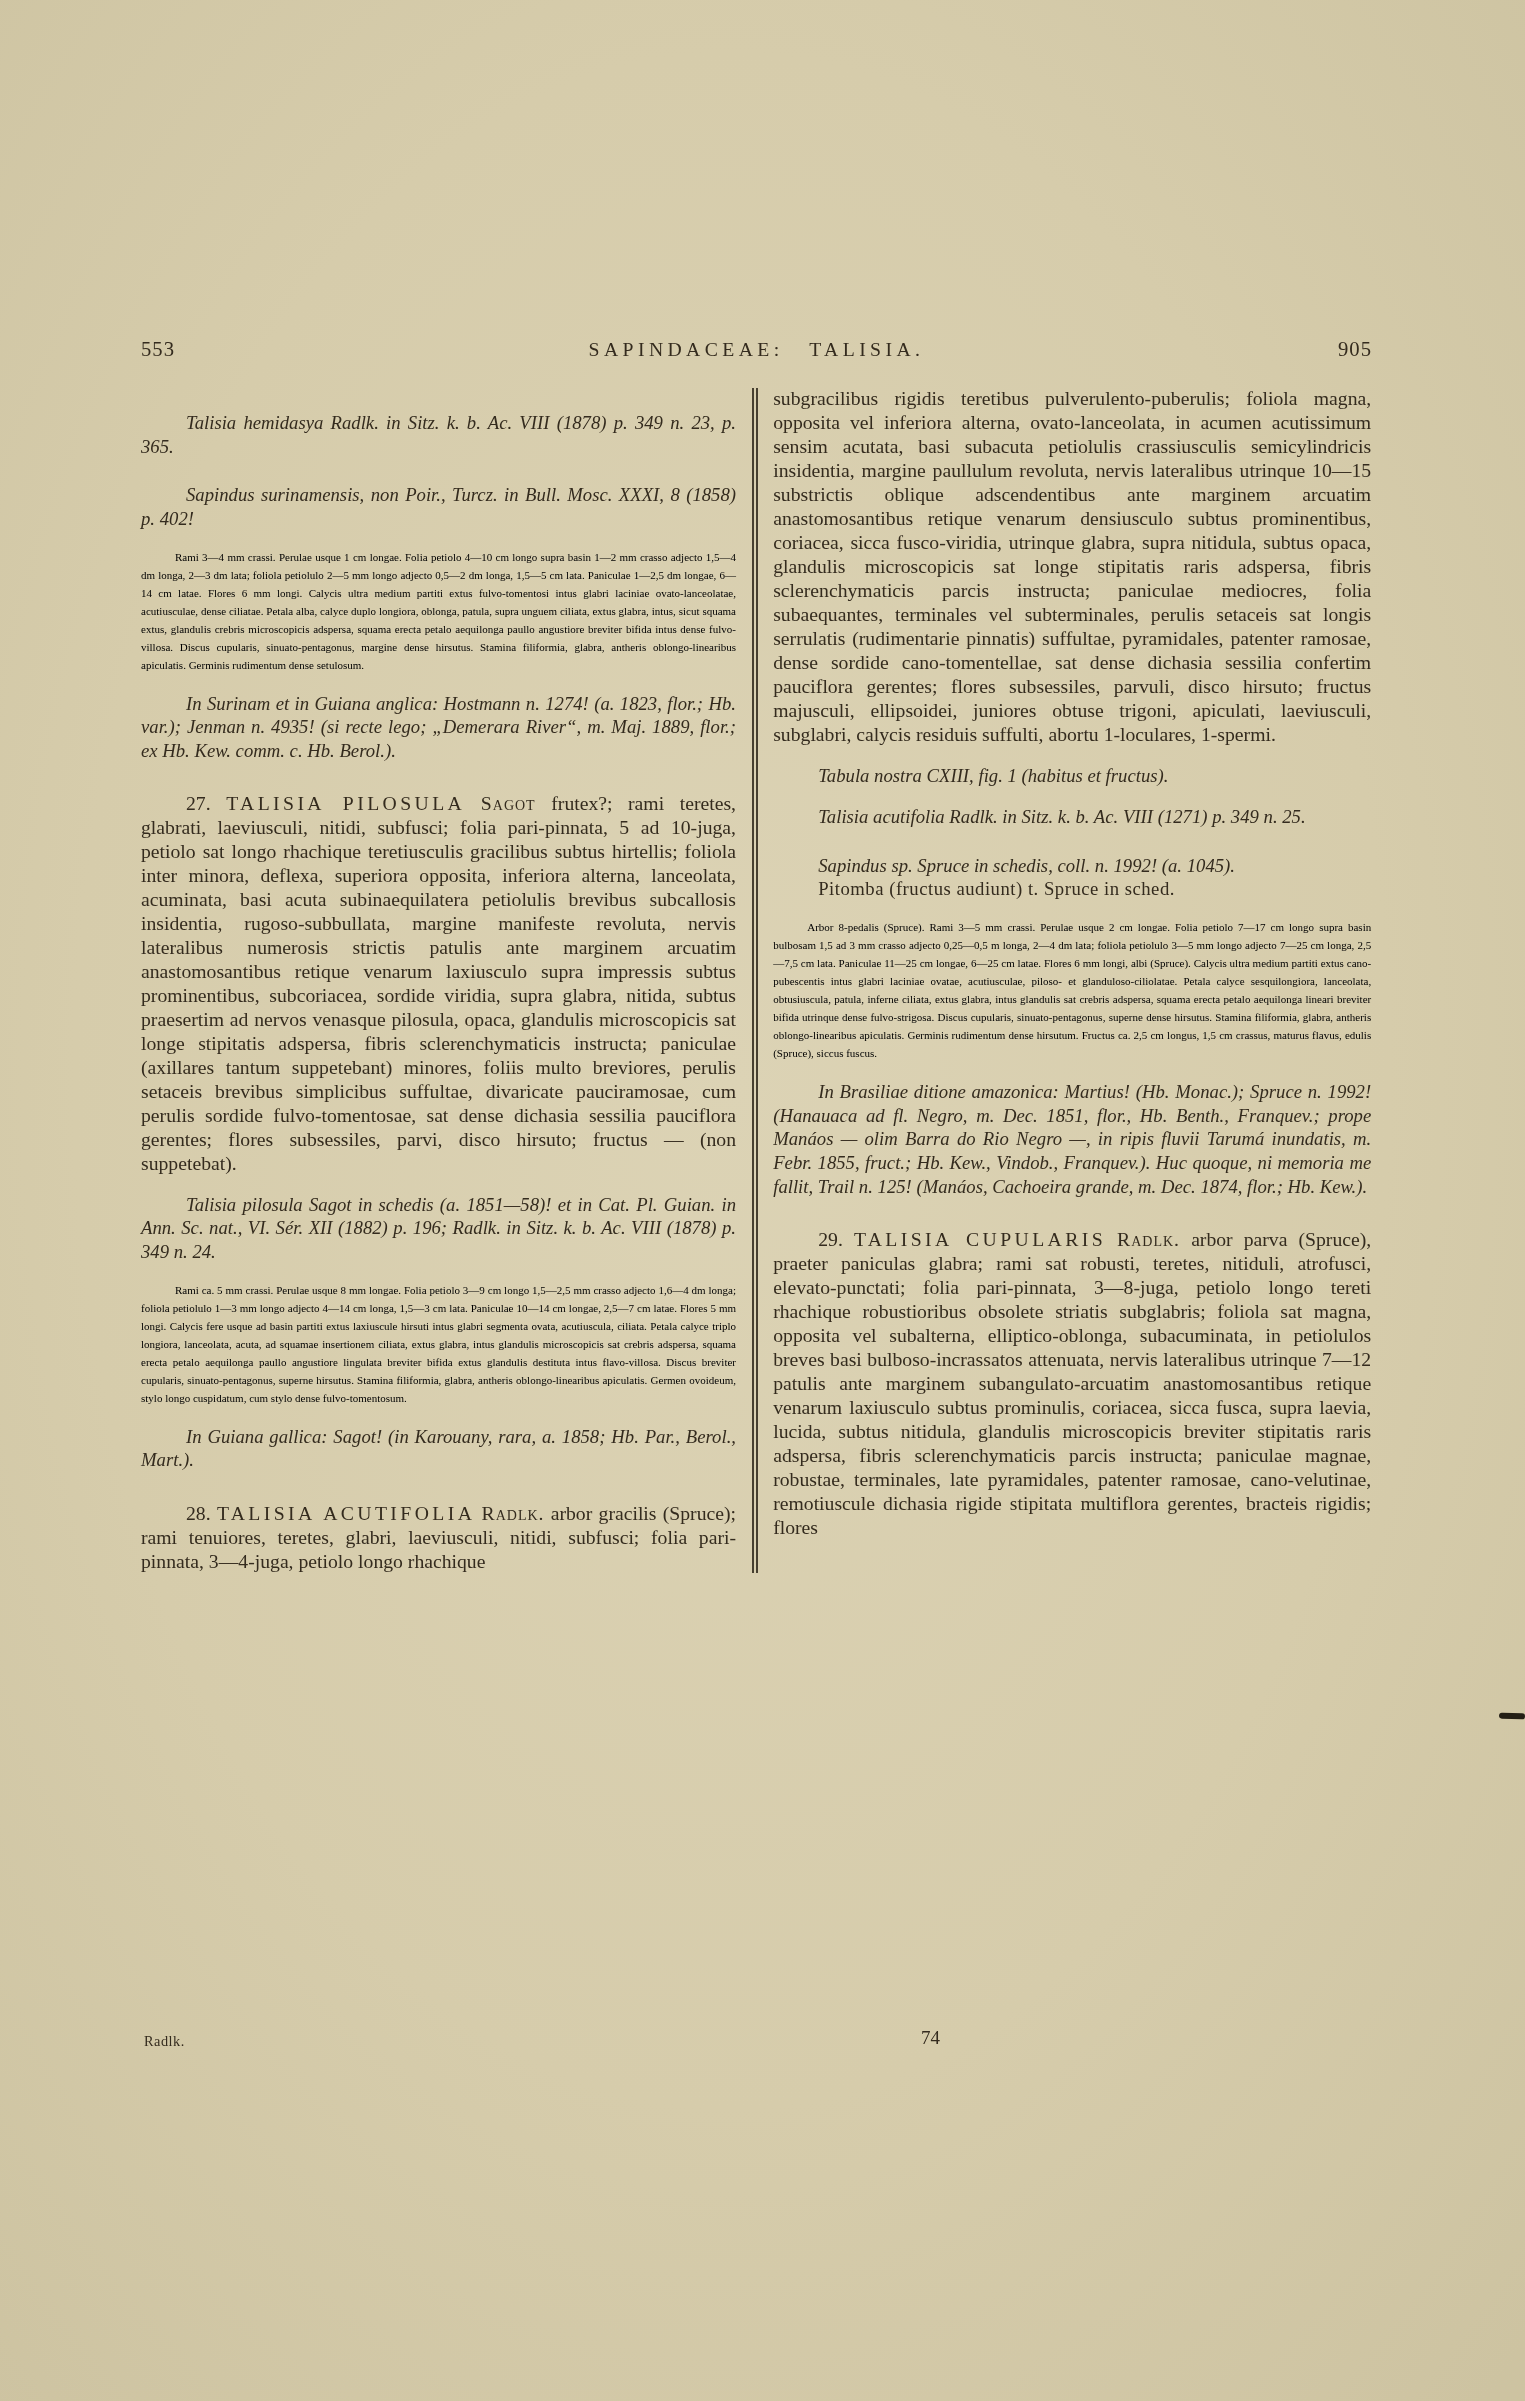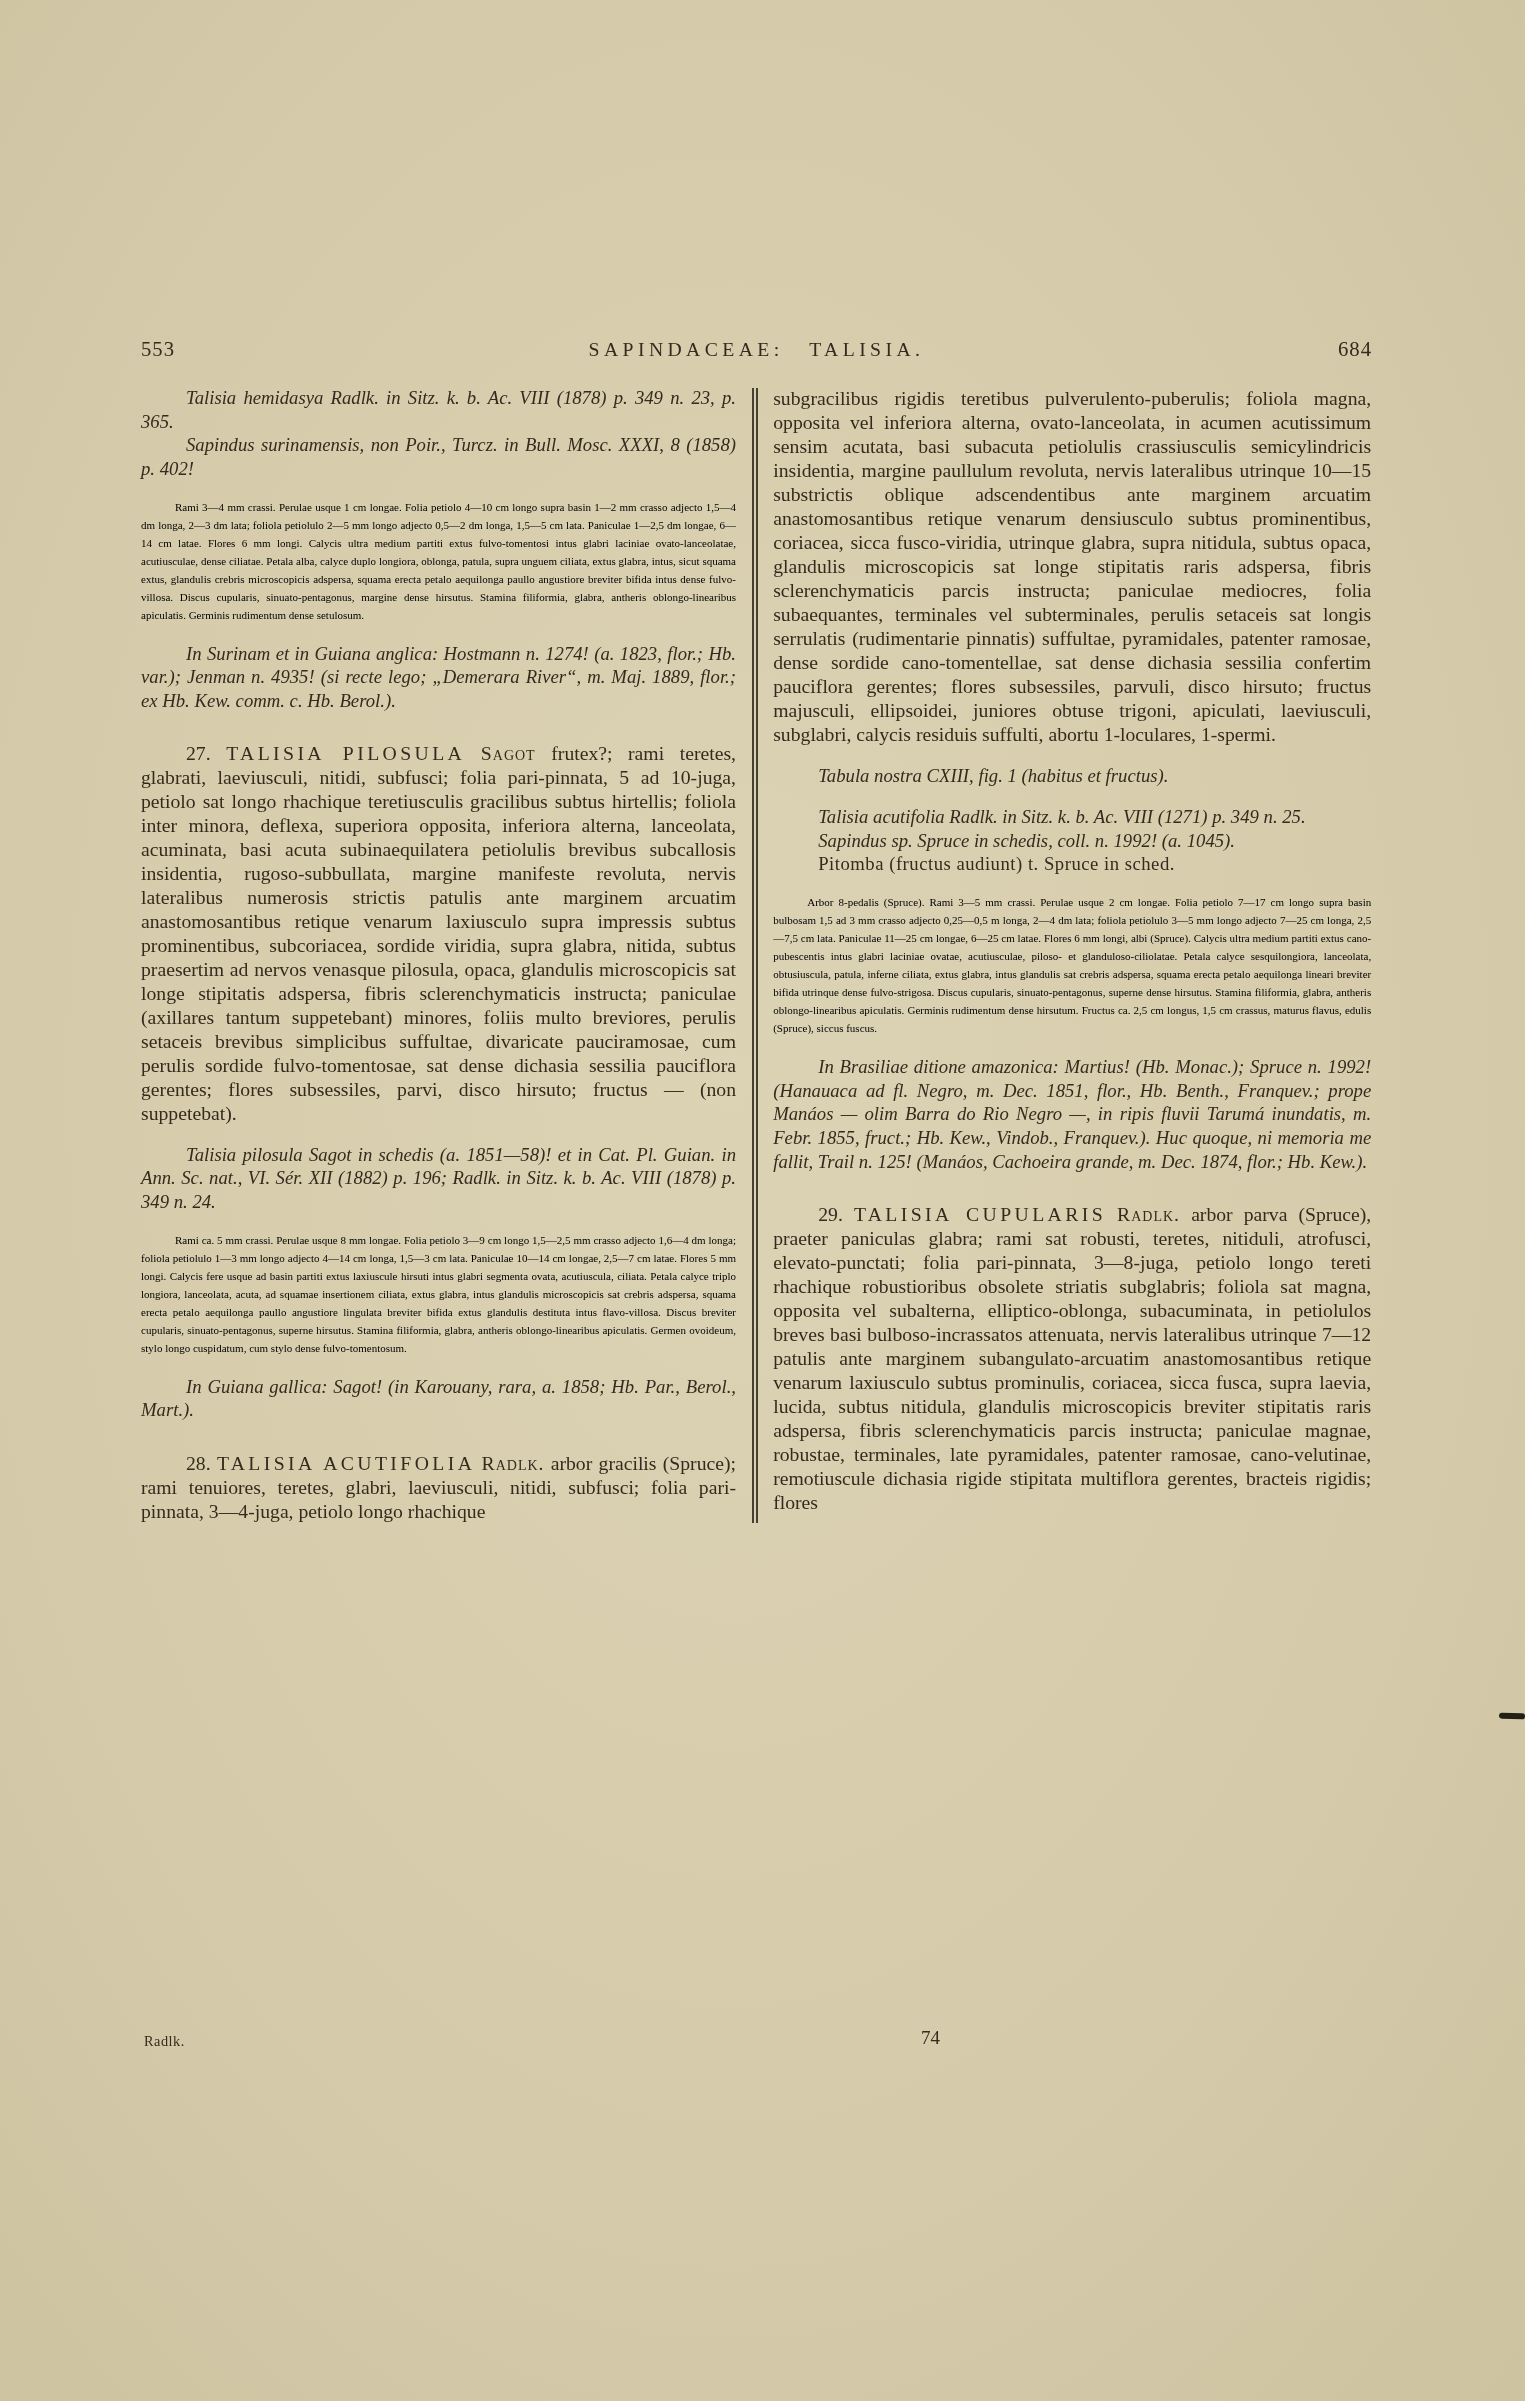--- a/index.html
+++ b/index.html
@@ -32,21 +32,21 @@
   .col.right { width: 598px; }
   .divider {
     flex: none; width: 6.4px; margin: 2px 14.8px 0 16px;
     border-left: 2px solid #474030; border-right: 2px solid #474030;
     align-self: stretch;
   }
 
   p { margin: 0; text-align: justify; }
   .main  { font-size: 19.7px; line-height: 24px; }
   .small { font-size: 11px; line-height: 18px; color: #000000; }
-  .cite  { font-size: 18.7px; line-height: 23.6px; font-style: italic; }
+  .cite  { font-size: 18.7px; line-height: 23.6px; font-style: italic; margin-top: 25px; }
   .vern  { font-size: 18.7px; line-height: 23.6px; font-style: normal; letter-spacing: 0.5px; }
   .indent    { text-indent: 45px; }
   .indent-sm { text-indent: 34px; }
   .hang      { text-indent: 45px; }
   .blockgap  { margin-top: 17.7px; }
   .species   { margin-top: 28.5px; }
   .sp-num    { }
   .sp-name   { letter-spacing: 3.4px; }
   .sp-author { font-variant: small-caps; letter-spacing: 1px; }
 
@@ -61,21 +61,21 @@
   }
 </style>
 </head>
 <body>
 
 <div class="page">
 
   <div class="running-head">
     <span class="pagenum">553</span>
     <span class="head-title">SAPINDACEAE: TALISIA.</span>
-    <span class="pagenum">684</span>
+    <span class="pagenum">905</span>
   </div>
 
   <div class="columns">
 
     <div class="col">
       <p class="cite hang">Talisia hemidasya Radlk. in Sitz. k. b. Ac. VIII (1878) p. 349 n. 23, p. 365.</p>
       <p class="cite hang">Sapindus surinamensis, non Poir., Turcz. in Bull. Mosc. XXXI, 8 (1858) p. 402!</p>
       <p class="small indent-sm blockgap">Rami 3—4 mm crassi. Perulae usque 1 cm longae. Folia petiolo 4—10 cm longo supra basin 1—2 mm crasso adjecto 1,5—4 dm longa, 2—3 dm lata; foliola petiolulo 2—5 mm longo adjecto 0,5—2 dm longa, 1,5—5 cm lata. Paniculae 1—2,5 dm longae, 6—14 cm latae. Flores 6 mm longi. Calycis ultra medium partiti extus fulvo-tomentosi intus glabri laciniae ovato-lanceolatae, acutiusculae, dense ciliatae. Petala alba, calyce duplo longiora, oblonga, patula, supra unguem ciliata, extus glabra, intus, sicut squama extus, glandulis crebris microscopicis adspersa, squama erecta petalo aequilonga paullo angustiore breviter bifida intus dense fulvo-villosa. Discus cupularis, sinuato-pentagonus, margine dense hirsutus. Stamina filiformia, glabra, antheris oblongo-linearibus apiculatis. Germinis rudimentum dense setulosum.</p>
       <p class="cite indent blockgap">In Surinam et in Guiana anglica: Hostmann n. 1274! (a. 1823, flor.; Hb. var.); Jenman n. 4935! (si recte lego; „Demerara River“, m. Maj. 1889, flor.; ex Hb. Kew. comm. c. Hb. Berol.).</p>
 

